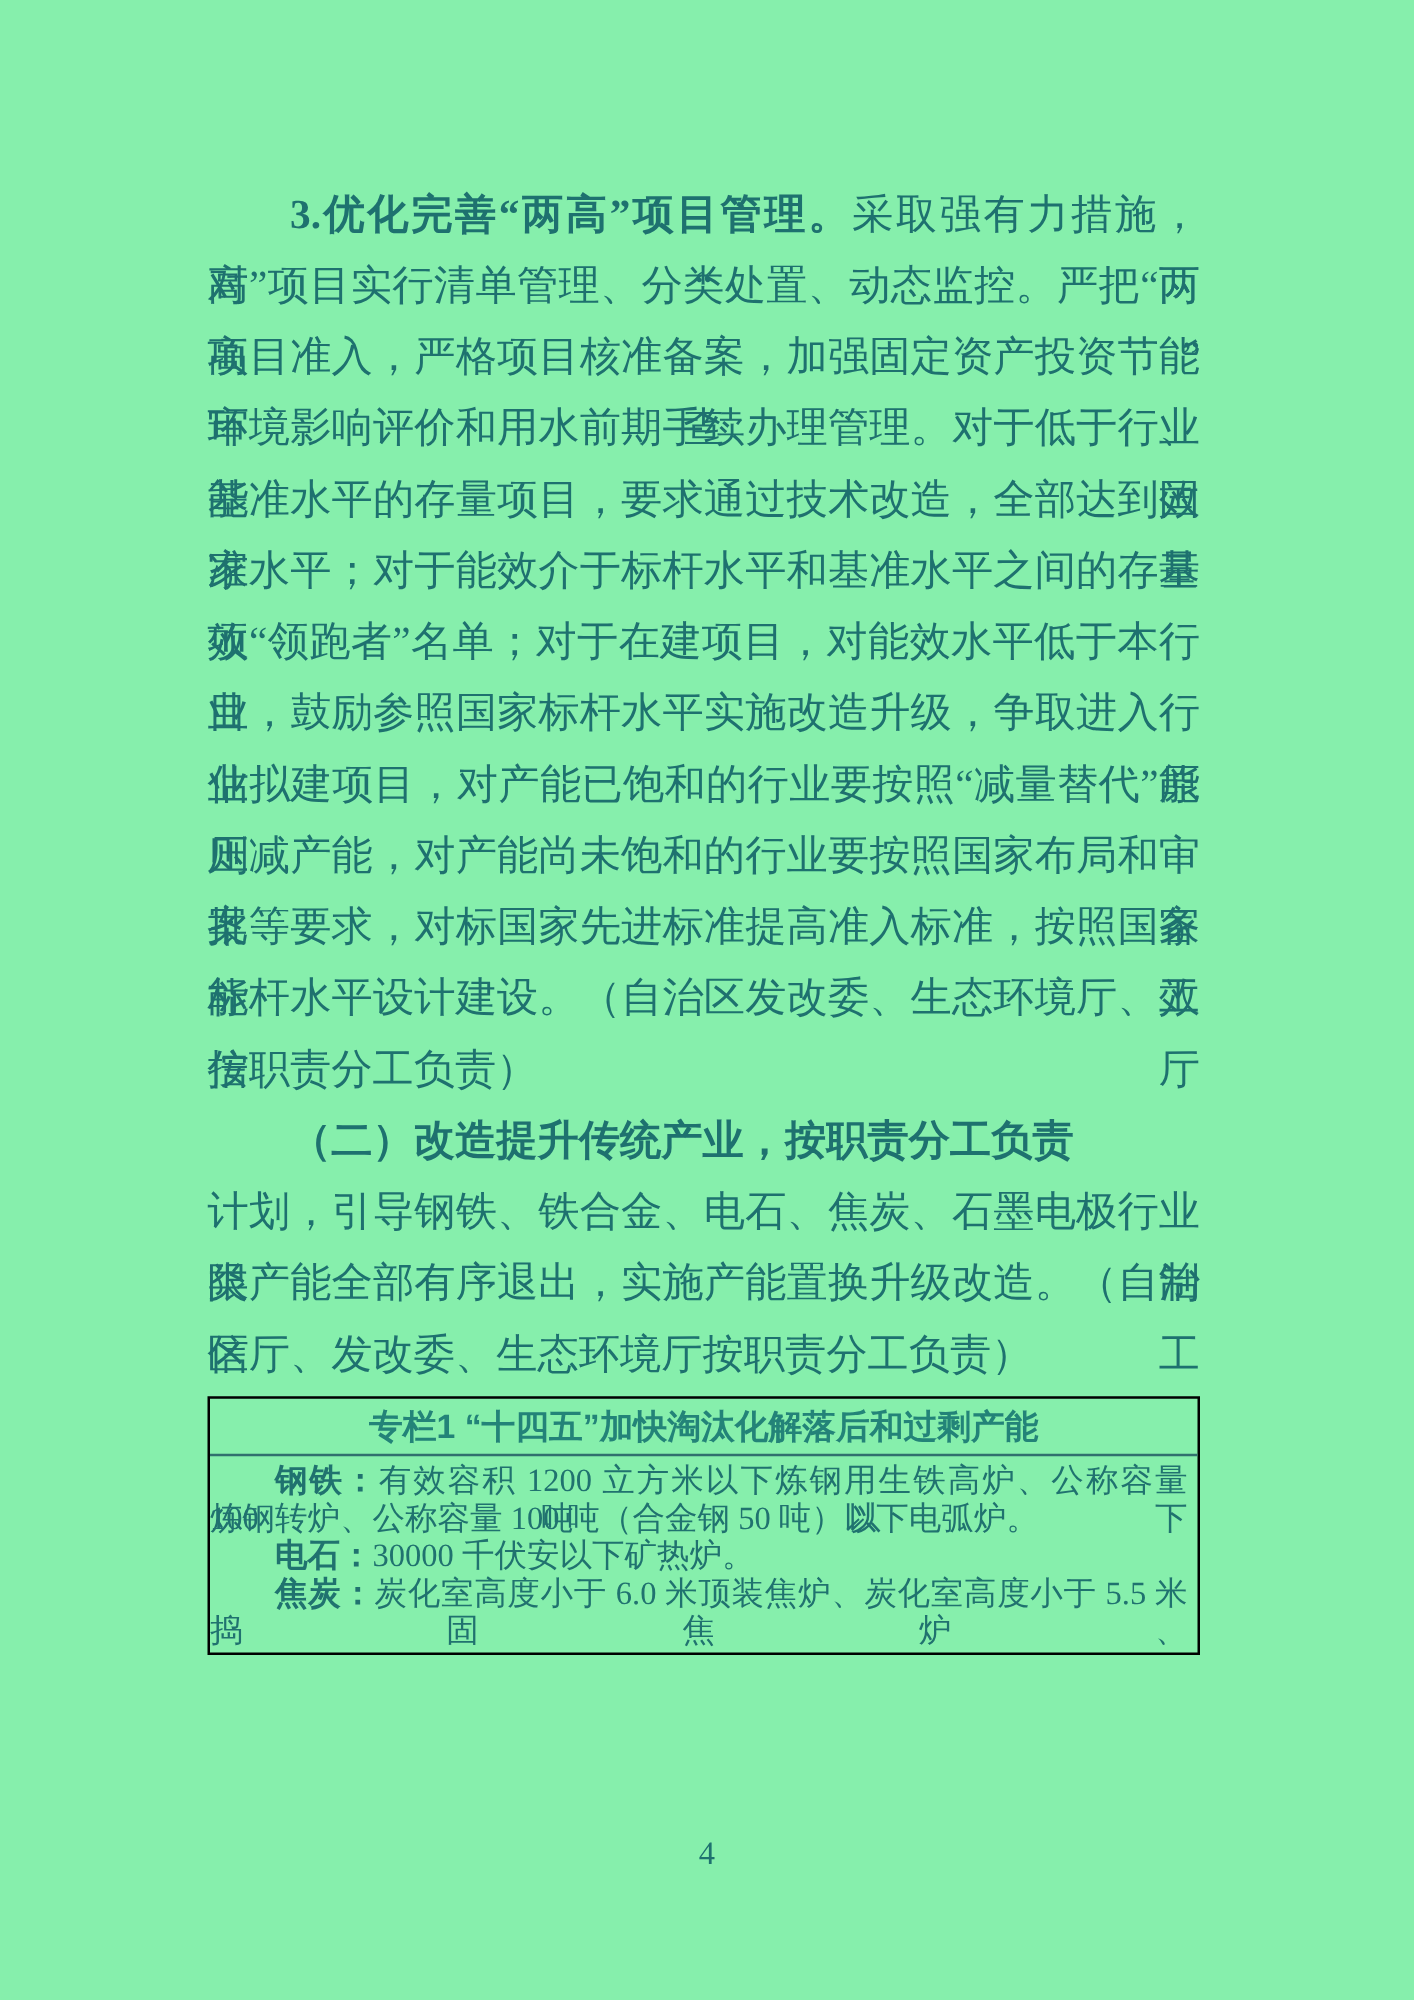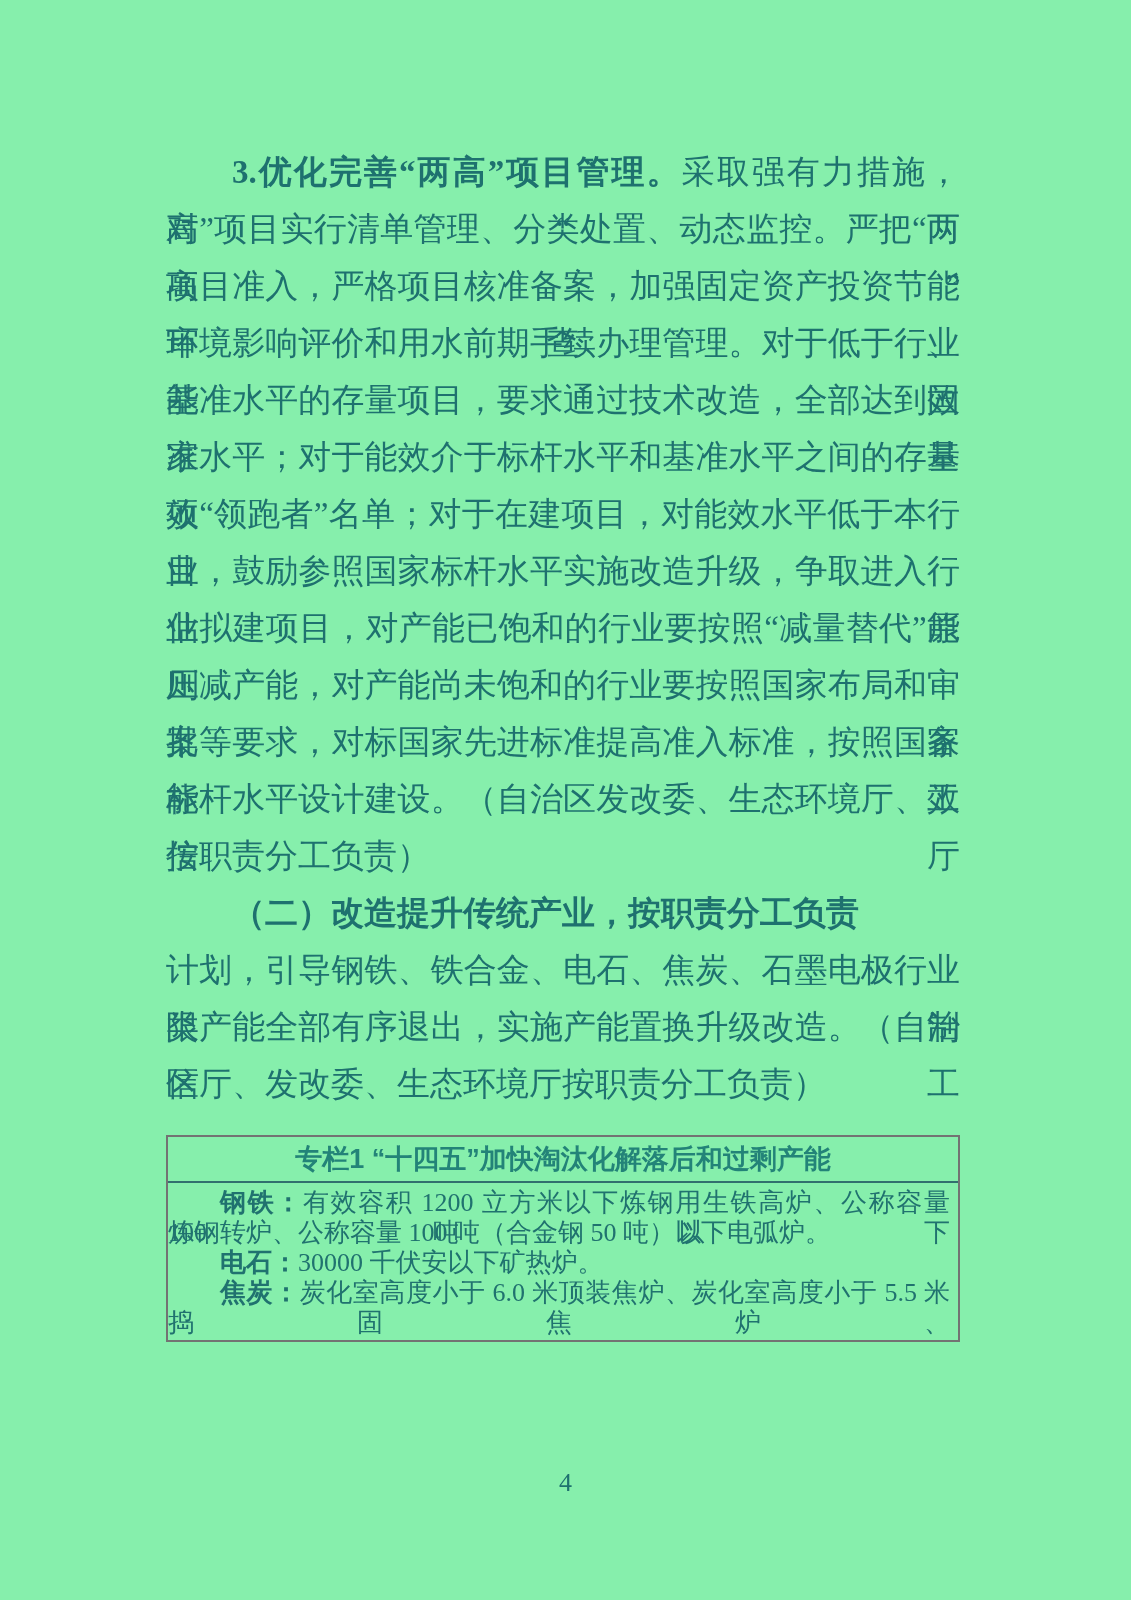--- a/index.html
+++ b/index.html
@@ -27,22 +27,22 @@
   .line.stretch {
     white-space: normal;
     text-align: justify;
     text-align-last: justify;
   }
   .line.indent { text-indent: 2em; }
   .b { font-weight: bold; }
   .r { font-weight: normal; }
 
   .column-box {
-    margin-top: 22px;
-    border: 2px solid #737373;
+    margin-top: 4px;
+    border: 2px solid #000000;
     color: #20726f;
   }
   .column-box .box-header {
     height: 44px;
     line-height: 44px;
     text-align: center;
     border-bottom: 2px solid #31706e;
     font-family: "Liberation Sans", sans-serif;
     font-weight: bold;
     font-size: 27px;

